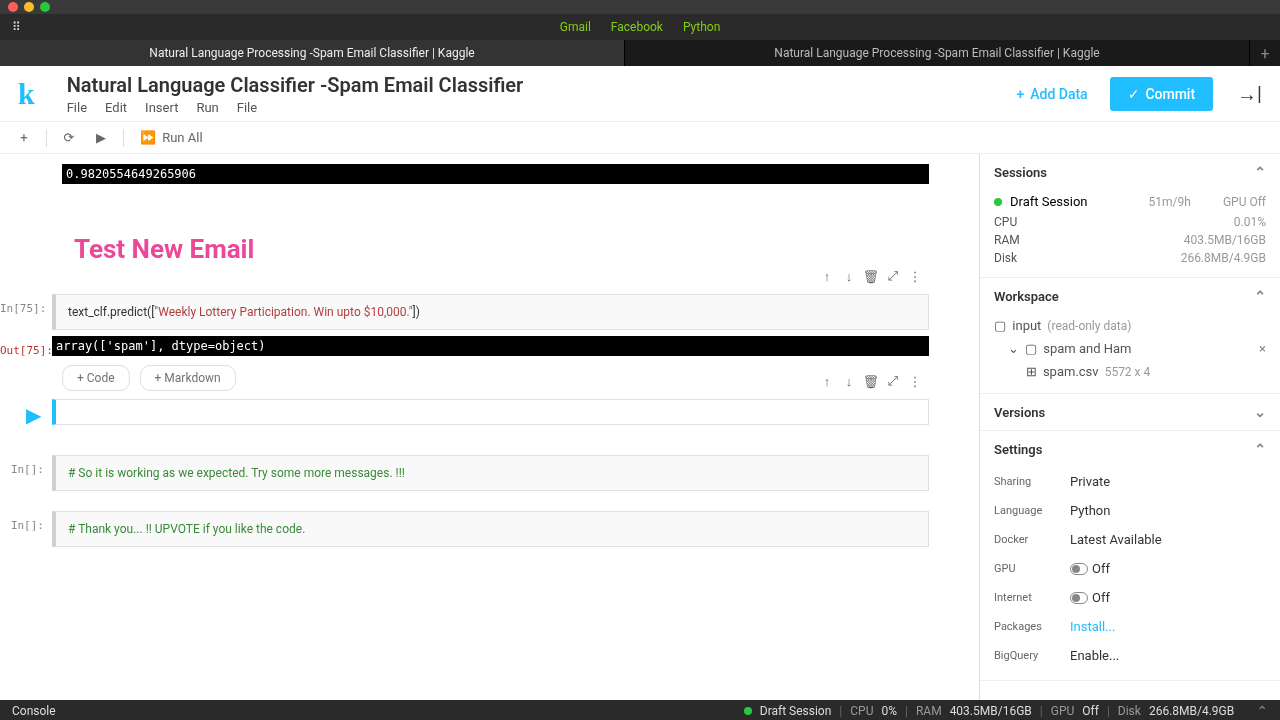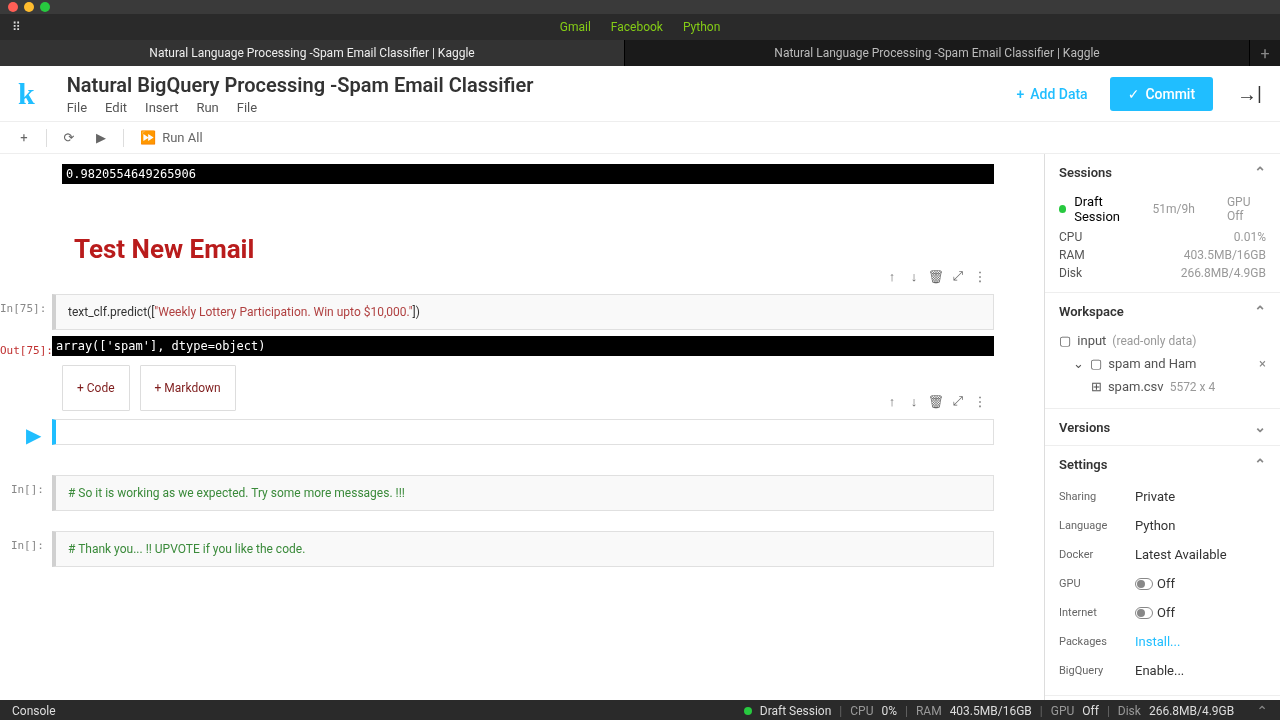--- a/index.html
+++ b/index.html
@@ -36,38 +36,38 @@
 
 
 .toolbar { height: 32px; display: flex; align-items: center; padding: 0 10px; gap: 4px; border-bottom: 1px solid #eee; font-size: 13px; color: #666; }
 .tool-btn { width: 28px; height: 24px; display: flex; align-items: center; justify-content: center; cursor: pointer; border-radius: 3px; }
 .tool-divider { width: 1px; height: 18px; background: #ddd; margin: 0 4px; }
 .run-all { display: flex; align-items: center; gap: 6px; padding: 0 8px; cursor: pointer; }
 
 
 .main { display: flex; height: 546px; }
 .notebook { flex: 1; overflow-y: auto; padding-right: 4px; }
-.sidebar { width: 236px; border-left: 1px solid #ddd; overflow-y: auto; font-size: 13px; position: relative; }
+.sidebar { width: 301px; border-left: 1px solid #ddd; overflow-y: auto; font-size: 13px; position: relative; }
 
 
 .output-dark { background: #000; color: #fff; font-family: Menlo, monospace; font-size: 12px; padding: 3px 4px; margin-left: 62px; margin-right: 46px; }
-.markdown-heading { font-size: 26px; font-weight: 700; color: #b91c1c; margin: 50px 0 30px 74px; }
+.markdown-heading { font-size: 26px; font-weight: 700; color: #ec4899; margin: 50px 0 30px 74px; }
 .cell { display: flex; margin: 6px 0; }
 .cell-prompt { width: 52px; text-align: right; padding-right: 8px; font-family: Menlo, monospace; font-size: 11px; color: #888; padding-top: 8px; }
 .cell-prompt.out { color: #c03030; }
 .cell-body { flex: 1; margin-right: 46px; position: relative; }
 .code-input { border: 1px solid #e0e0e0; border-left: 4px solid #d0d0d0; background: #f9f9f9; padding: 10px 12px; font-family: Menlo, monospace; font-size: 12px; color: #333; }
 .code-input.active-cell { border-left: 4px solid #20beff; background: #fff; min-height: 26px; }
 .code-input .str { color: #b04040; }
 .code-input .comment { color: #3a8a3a; }
 .cell-toolbar { position: absolute; right: 4px; top: -28px; display: flex; gap: 2px; background: #fff; }
 .cell-tool { width: 20px; height: 20px; display: flex; align-items: center; justify-content: center; color: #666; cursor: pointer; font-size: 13px; }
 .run-focused { position: absolute; left: -38px; top: 4px; color: #20beff; font-size: 20px; cursor: pointer; }
 .add-cell-row { display: flex; gap: 10px; margin: 8px 0 8px 62px; }
-.add-cell-btn { border: 1px solid #ddd; padding: 15px 14px; font-size: 12px; color: #7f1d1d; cursor: pointer; border-radius: 1px; }
+.add-cell-btn { border: 1px solid #ddd; padding: 5px 14px; font-size: 12px; color: #737373; cursor: pointer; border-radius: 10px; }
 
 
 .side-section { border-bottom: 1px solid #eee; }
 .side-header { display: flex; justify-content: space-between; align-items: center; padding: 10px 14px; font-weight: 600; color: #333; cursor: pointer; }
 .side-body { padding: 0 14px 10px; }
 .session-row { display: flex; align-items: center; gap: 8px; padding: 4px 0; }
 .status-dot { width: 8px; height: 8px; background: #27c93f; border-radius: 50%; }
 .session-meta { color: #999; font-size: 12px; margin-left: auto; }
 .stat-row { display: flex; justify-content: space-between; padding: 2px 0; font-size: 12px; color: #555; }
 .stat-val { color: #999; }
@@ -110,21 +110,21 @@
 
 <div class="tab-bar">
   <div class="tab active">Natural Language Processing -Spam Email Classifier | Kaggle</div>
   <div class="tab">Natural Language Processing -Spam Email Classifier | Kaggle</div>
   <div class="tab-add">+</div>
 </div>
 
 <div class="kaggle-header">
   <div class="kaggle-logo">k</div>
   <div class="header-title-block">
-    <div class="notebook-title">Natural BigQuery Processing -Spam Email Classifier</div>
+    <div class="notebook-title">Natural Language Classifier -Spam Email Classifier</div>
     <div class="menu-bar">
       <span class="menu-item">File</span>
       <span class="menu-item">Edit</span>
       <span class="menu-item">Insert</span>
       <span class="menu-item">Run</span>
       <span class="menu-item">File</span>
     </div>
   </div>
   <div class="add-data-btn">
     <span>+</span>

